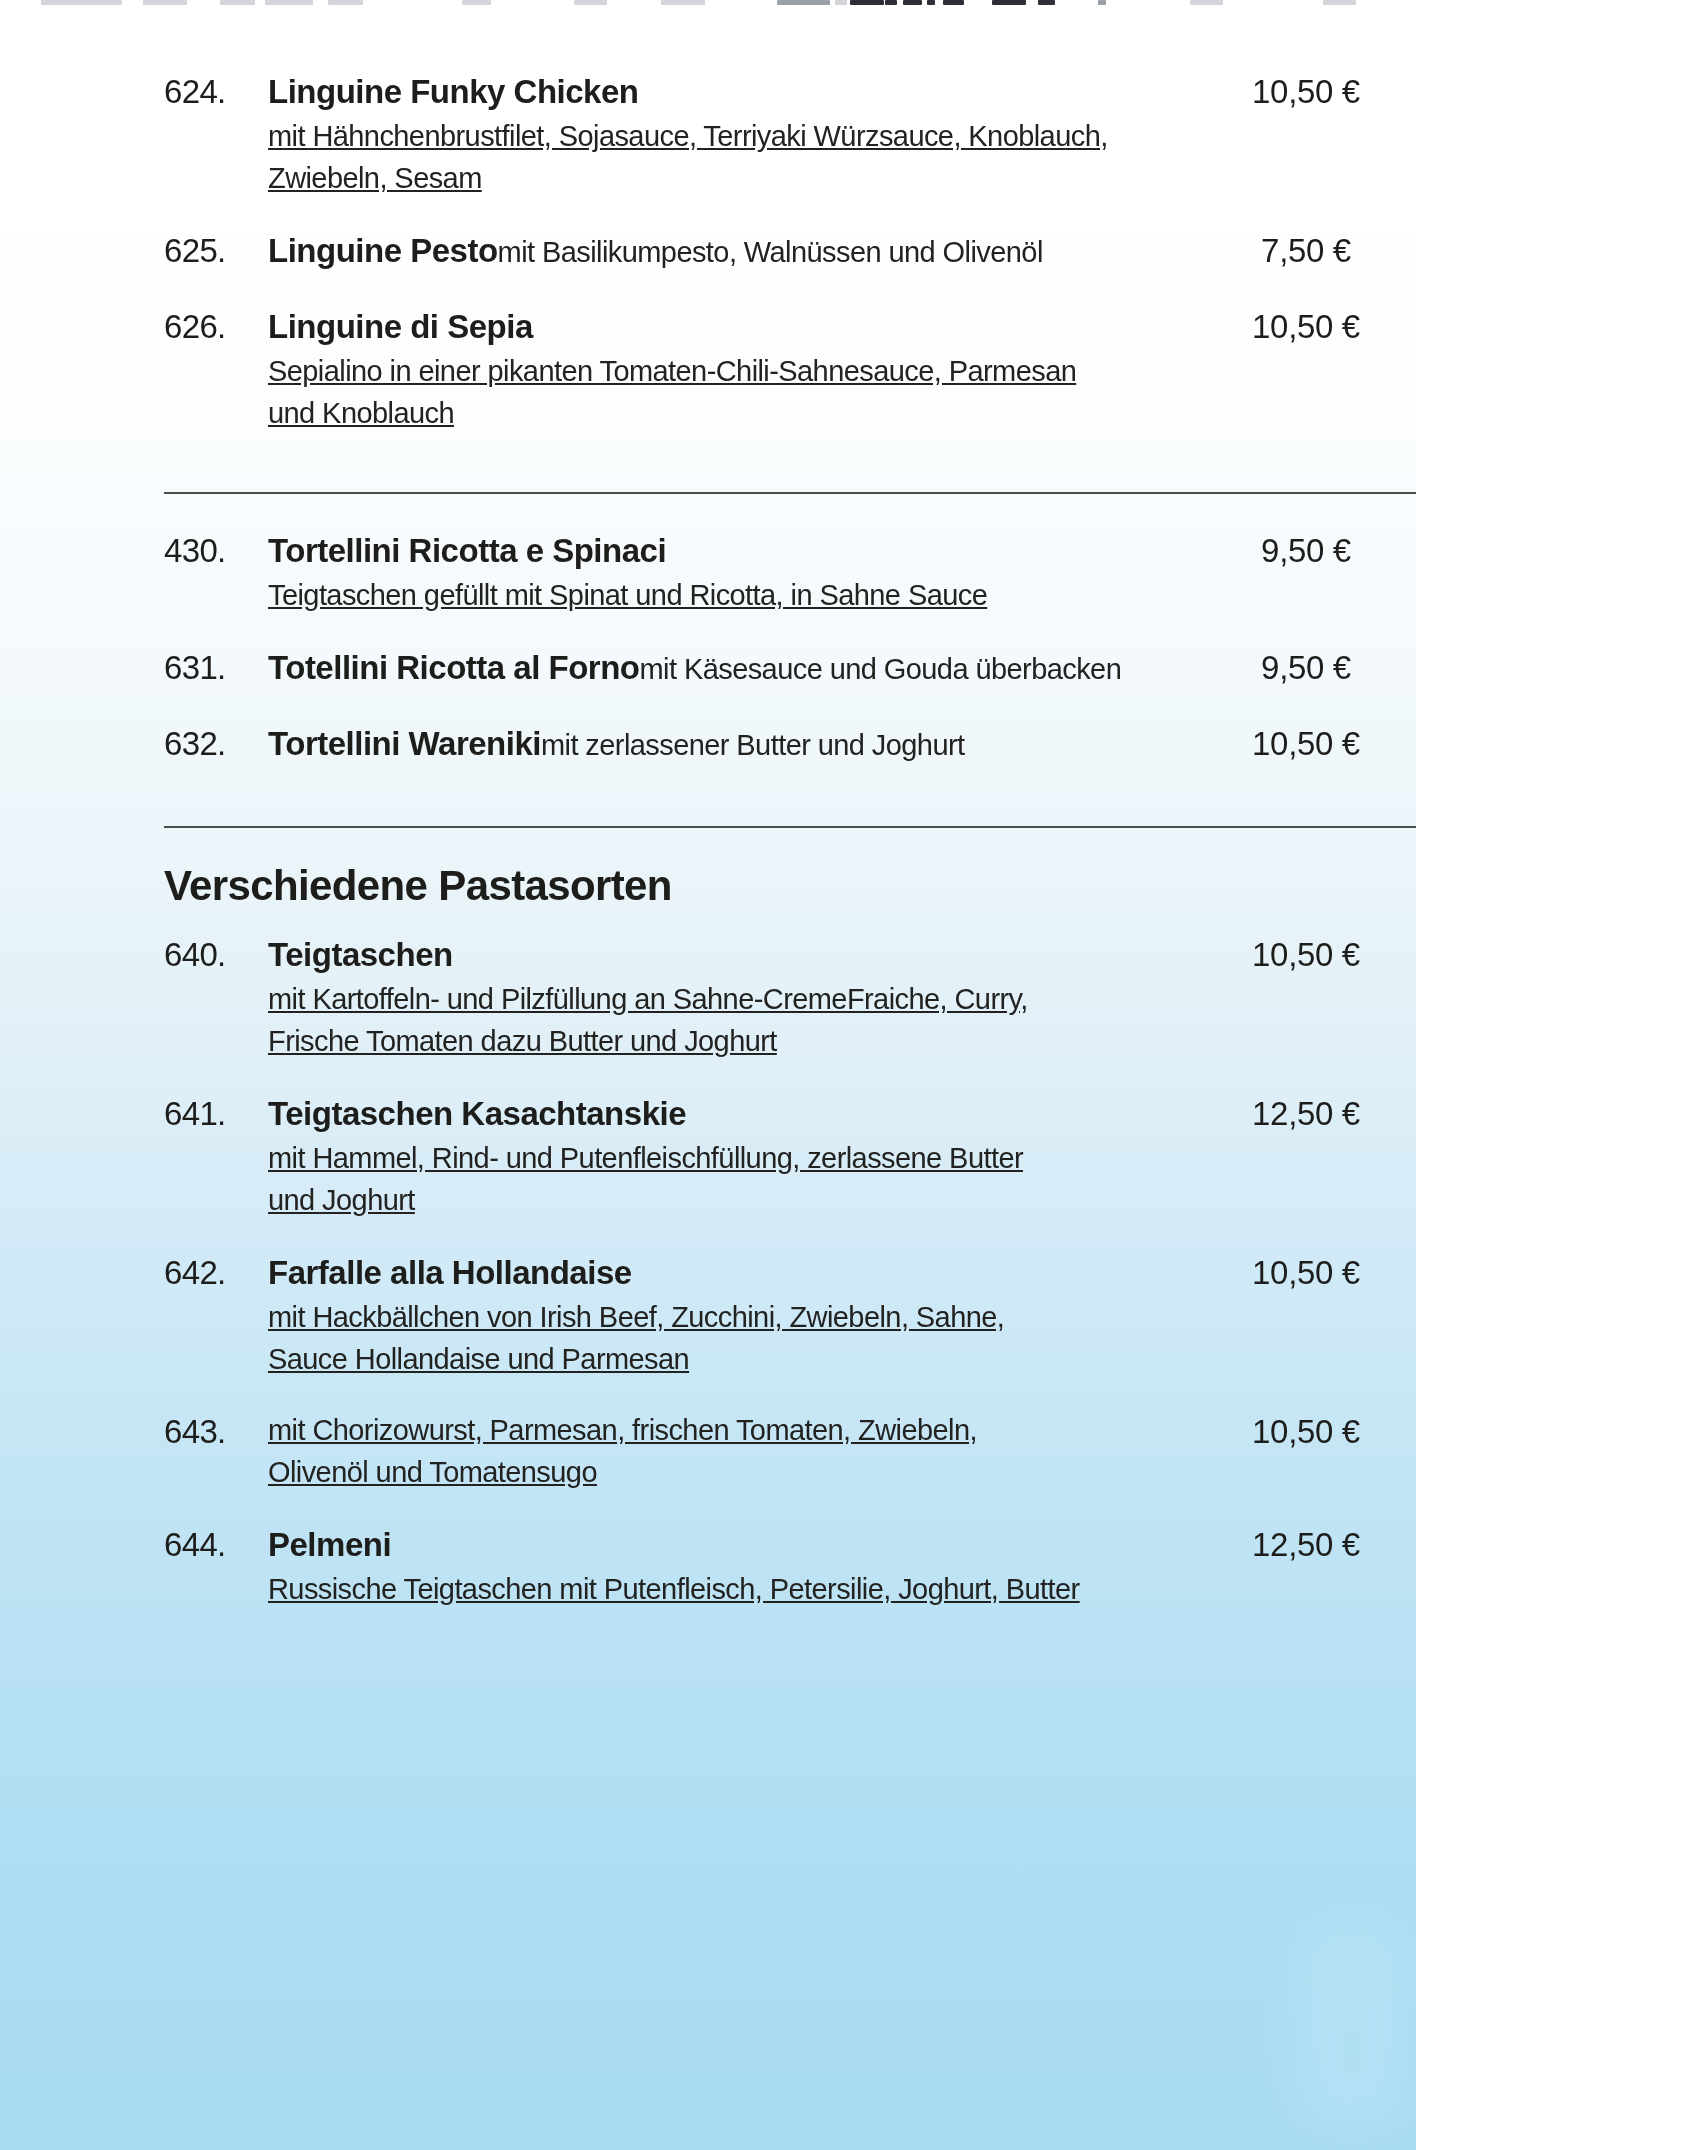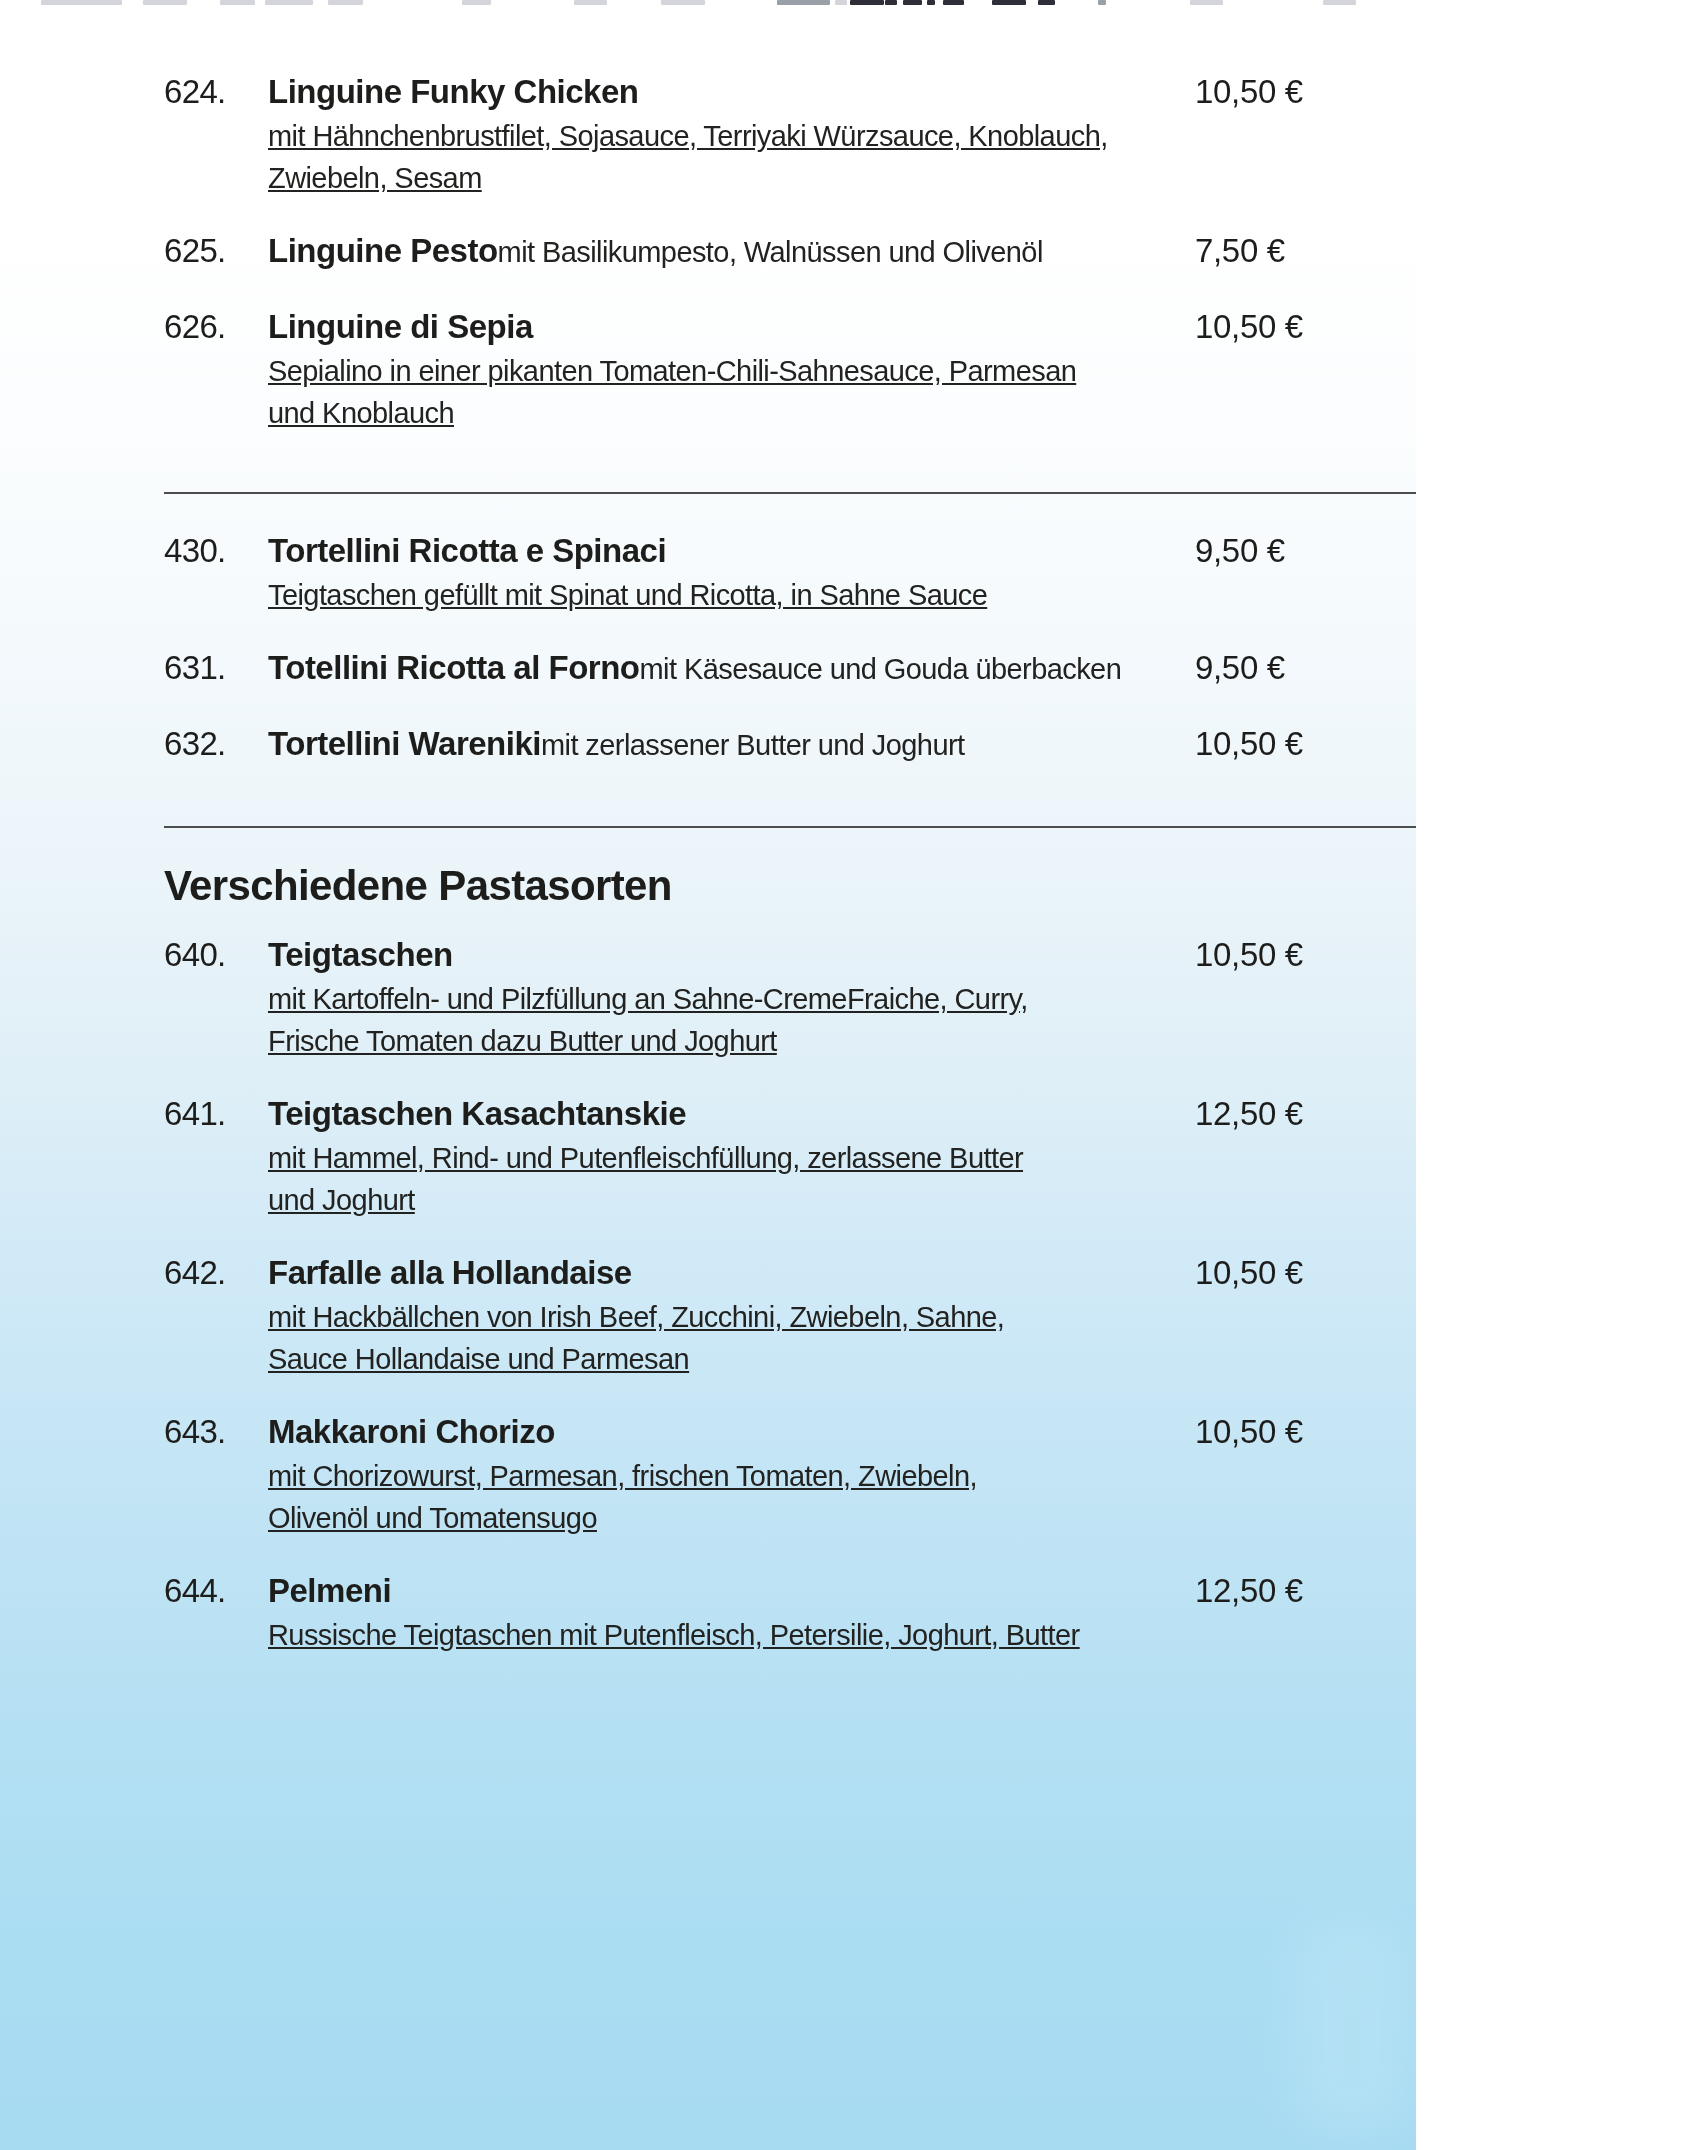--- a/index.html
+++ b/index.html
@@ -63,21 +63,21 @@
     font-size: 29px;
     line-height: 42px;
     letter-spacing: -0.02em;
     color: #222220;
     white-space: nowrap;
     text-decoration: underline;
   }
   .item-price {
     font-size: 33px;
     line-height: 46px;
-    text-align: left;
+    text-align: center;
     white-space: nowrap;
     letter-spacing: -0.01em;
   }
   .divider {
     height: 1.9px;
     background: #4d4d4d;
     margin: 58px 0 34px 0;
   }
   .section-heading {
     font-size: 42px;
@@ -208,21 +208,20 @@
         <div class="item-content">
           <div class="title-line"><span class="title-text">Farfalle alla Hollandaise</span></div>
           <div class="desc-line">mit Hackbällchen von Irish Beef, Zucchini, Zwiebeln, Sahne,</div>
           <div class="desc-line">Sauce Hollandaise und Parmesan</div>
         </div>
         <div class="item-price">10,50 €</div>
       </div>
       <div class="item">
         <div class="item-number">643.</div>
         <div class="item-content">
-          <div class="title-line"><span class="title-text">Makkaroni Chorizo</span></div>
           <div class="desc-line">mit Chorizowurst, Parmesan, frischen Tomaten, Zwiebeln,</div>
           <div class="desc-line">Olivenöl und Tomatensugo</div>
         </div>
         <div class="item-price">10,50 €</div>
       </div>
       <div class="item">
         <div class="item-number">644.</div>
         <div class="item-content">
           <div class="title-line"><span class="title-text">Pelmeni</span></div>
           <div class="desc-line">Russische Teigtaschen mit Putenfleisch, Petersilie, Joghurt, Butter</div>

